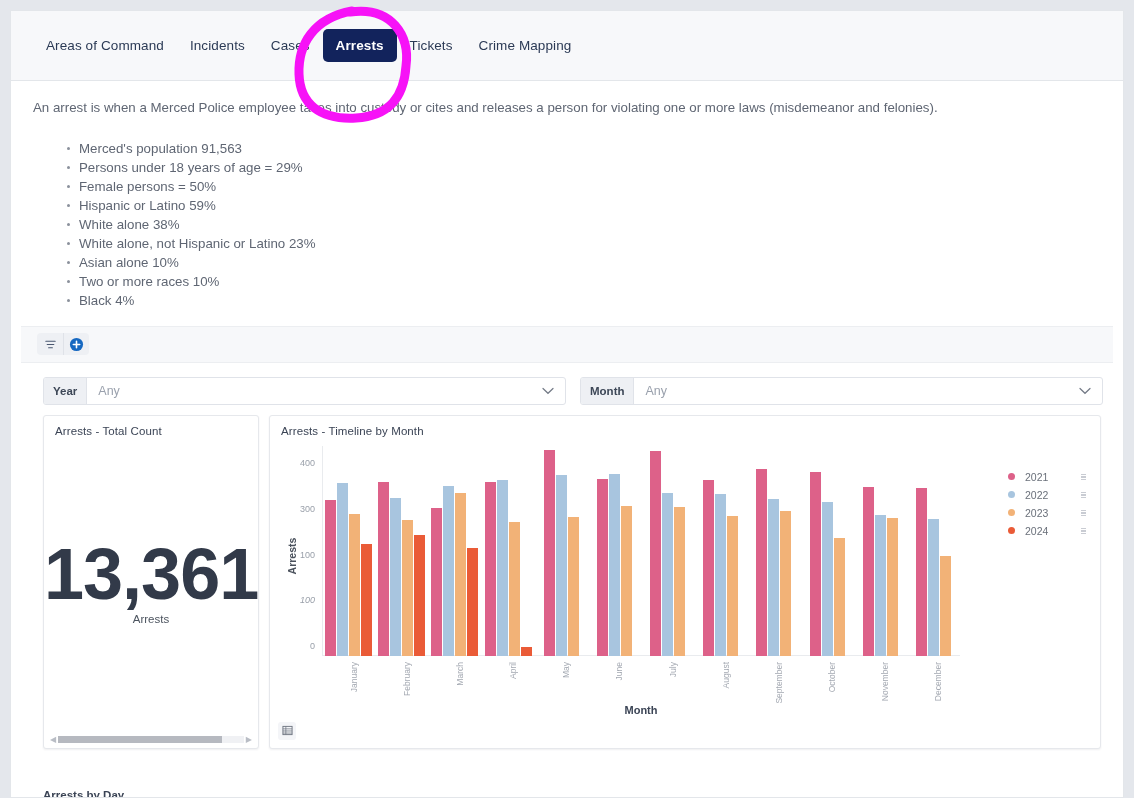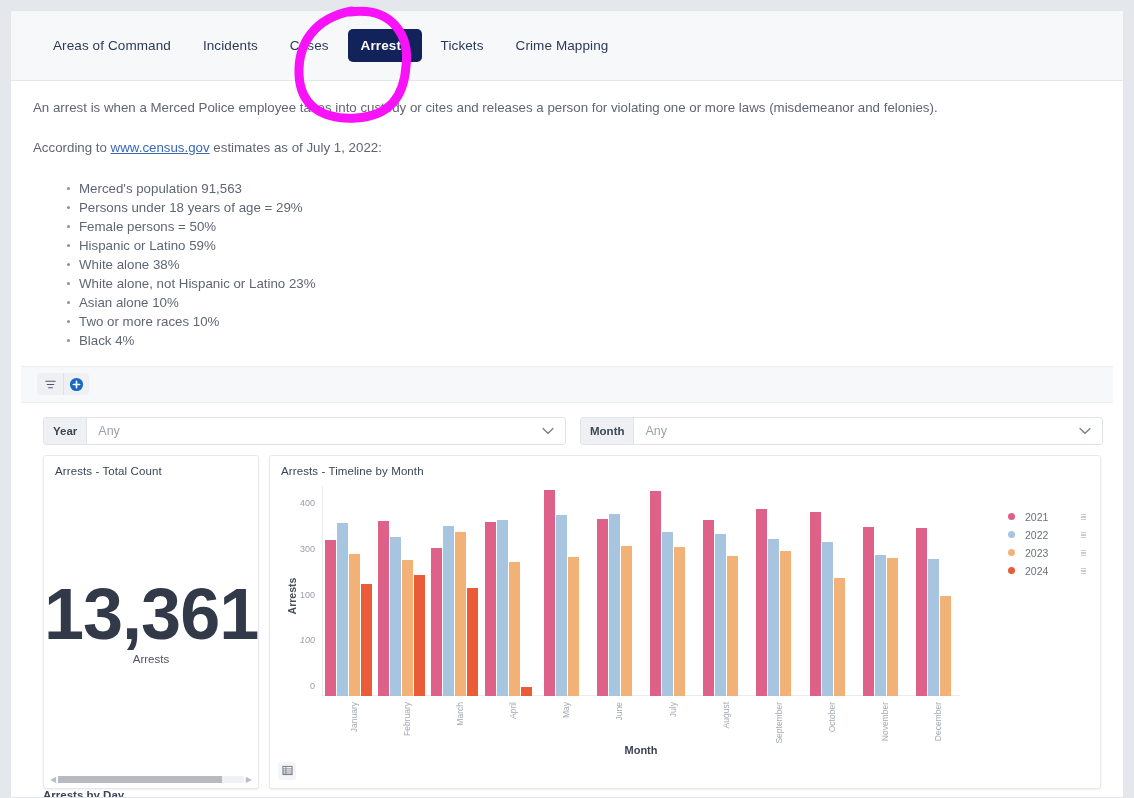--- a/index.html
+++ b/index.html
@@ -24,22 +24,21 @@
     border: 1px solid #e3e6ea;
     overflow: hidden;
   }
   
   .tabbar {
     height: 70px;
     background: #f7f8fa;
     border-bottom: 1px solid #e3e6ea;
     display: flex;
     align-items: center;
-    padding: 0 29px;
-    gap: 6px;
+    padding: 0 22px;
   }
   .tab {
     font-size: 13.5px;
     color: #2b3a55;
     padding: 9px 13px;
     border-radius: 5px;
     white-space: nowrap;
     cursor: pointer;
     letter-spacing: .1px;
   }
@@ -316,21 +315,20 @@
       <div class="tab"><span>Areas of Command</span></div>
       <div class="tab"><span>Incidents</span></div>
       <div class="tab"><span>Cases</span></div>
       <div class="tab active"><span>Arrests</span></div>
       <div class="tab"><span>Tickets</span></div>
       <div class="tab"><span>Crime Mapping</span></div>
     </div>
 
     <div class="content">
       <p class="para">An arrest is when a Merced Police employee takes into custody or cites and releases a person for violating one or more laws (misdemeanor and felonies).</p>
-      <p class="para"><span>According to </span><a href="#">www.census.gov</a><span> estimates as of July 1, 2022:</span></p>
       <ul class="stats">
         <li>Merced's population 91,563</li>
         <li>Persons under 18 years of age = 29%</li>
         <li>Female persons = 50%</li>
         <li>Hispanic or Latino 59%</li>
         <li>White alone 38%</li>
         <li>White alone, not Hispanic or Latino 23%</li>
         <li>Asian alone 10%</li>
         <li>Two or more races 10%</li>
         <li>Black 4%</li>

